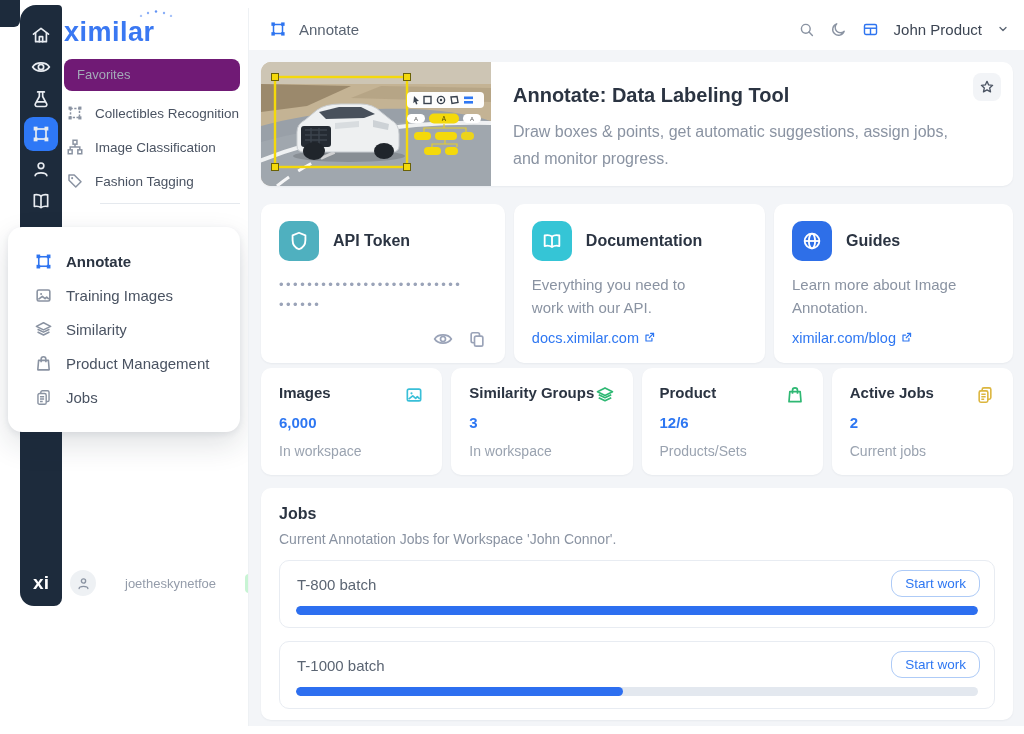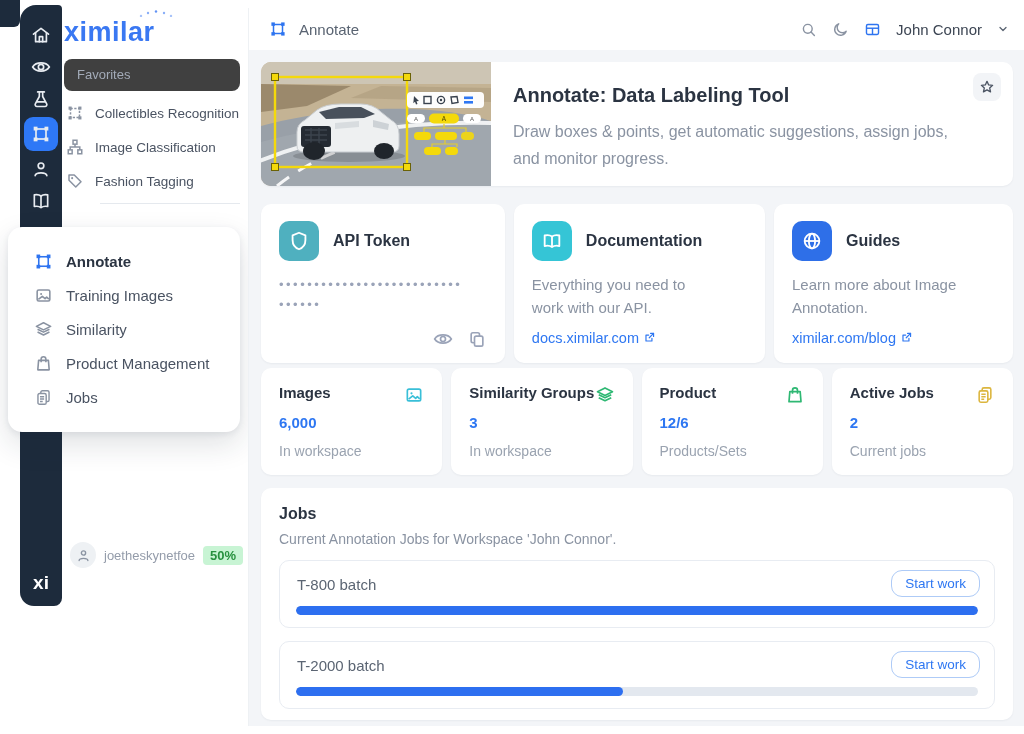--- a/index.html
+++ b/index.html
@@ -12,38 +12,38 @@
   .rail { position:absolute; left:20px; top:5px; width:42px; height:601px; background:#1d2b3c;
           border-radius:16px 4px 8px 14px; display:flex; flex-direction:column; align-items:center; padding-top:14px; }
   .rail-ic { width:32px; height:32px; display:flex; align-items:center; justify-content:center; color:#e8ecf1; cursor:pointer; }
   .rail-ic svg { width:20px; height:20px; }
   .rail-active { width:34px; height:34px; background:#2e78f6; border-radius:9px; margin:2px 0; }
   .rail-logo { position:absolute; bottom:12px; left:0; width:100%; text-align:center; color:#fff; font-size:19px; font-weight:700; }
 
   
   .logo { position:absolute; left:64px; top:17px; width:176px; color:#3a78f2; font-size:27px; font-weight:700; letter-spacing:0.5px; }
   .logo-dots { position:absolute; left:138px; top:9px; }
-  .fav-box { position:absolute; left:64px; top:59px; width:176px; height:32px; background:#404040; border-radius:8px;
+  .fav-box { position:absolute; left:64px; top:59px; width:176px; height:32px; background:#701a75; border-radius:8px;
              font-size:13px; color:#a3abb8; line-height:32px; padding-left:13px; }
   .fav-item { position:absolute; left:66px; width:180px; height:26px; display:flex; align-items:center; gap:11px; cursor:pointer; }
   .fav-item svg { width:18px; height:18px; color:#8a93a2; flex:none; }
   .fav-item span { font-size:13.5px; color:#4a5362; white-space:nowrap; }
   .divider { position:absolute; left:100px; top:203px; width:140px; height:1px; background:#e5e9ee; }
 
   
   .popup { position:absolute; left:8px; top:227px; width:232px; height:205px; background:#fff; border-radius:14px;
            box-shadow:0 12px 30px rgba(30,40,60,.14), 0 2px 6px rgba(30,40,60,.08); padding:17px 0 0 26px; }
   .popup-item { display:flex; align-items:center; gap:13px; height:34px; cursor:pointer; }
   .popup-item svg { width:19px; height:19px; color:#8a93a2; flex:none; }
   .popup-item span { font-size:15px; color:#4a5362; white-space:nowrap; }
   .popup-item.active svg { color:#2e74f0; }
   .popup-item.active span { color:#2b3442; font-weight:700; }
 
   
-  .user-row { position:absolute; left:70px; top:542px; display:flex; align-items:center; gap:8px; }
+  .user-row { position:absolute; left:70px; top:570px; display:flex; align-items:center; gap:29px; }
   .avatar { width:26px; height:26px; border-radius:50%; background:#eef1f4; display:flex; align-items:center; justify-content:center; color:#8a93a2; }
   .avatar svg { width:15px; height:15px; }
   .user-name { font-size:13px; color:#949caa; }
   .user-badge { background:#c8f4d4; color:#27913f; font-size:13px; font-weight:700; border-radius:4px; padding:2px 7px; }
 
   
   .main { position:absolute; left:248px; top:8px; width:776px; height:718px; background:#f3f5f8; border-left:1px solid #eef1f4; }
   .topbar { position:absolute; left:0; top:0; width:776px; height:42px; background:#fff; }
   .topbar-left { position:absolute; left:20px; top:0; height:42px; display:flex; align-items:center; gap:12px; }
   .topbar-left svg { width:18px; height:18px; color:#2e74f0; }
@@ -272,21 +272,21 @@
               <path d="M20 14.5 A8.3 8.3 0 1 1 9.5 4 A7 7 0 0 0 20 14.5 Z"></path>
             </svg>
         </span>
         <span class="tb-ic blue">
           <svg viewBox="0 0 24 24" fill="none" stroke="currentColor" stroke-width="2">
               <rect x="3.5" y="5" width="17" height="14" rx="2"></rect>
               <path d="M3.5 10.2 H20.5"></path>
               <path d="M12 10.2 V19"></path>
             </svg>
         </span>
-        <span class="tb-user">John Connor</span>
+        <span class="tb-user">John Product</span>
         <span class="tb-chev">
           <svg viewBox="0 0 24 24" fill="none" stroke="currentColor" stroke-width="2.6" stroke-linecap="round" stroke-linejoin="round">
               <path d="M6 9 L12 15 L18 9"></path>
             </svg>
         </span>
       </div>
     </div>
 
     <div class="card hero">
       <div class="hero-img">
@@ -479,21 +479,21 @@
 
       <div class="job-row">
         <span class="job-name">T-800 batch</span>
         <button class="job-btn">Start work</button>
         <div class="job-track">
           <div class="job-fill" style="width: 100%;"></div>
         </div>
       </div>
 
       <div class="job-row">
-        <span class="job-name">T-2000 batch</span>
+        <span class="job-name">T-1000 batch</span>
         <button class="job-btn">Start work</button>
         <div class="job-track">
           <div class="job-fill" style="width: 48%;"></div>
         </div>
       </div>
     </div>
 
   </div>
 </div>
 

